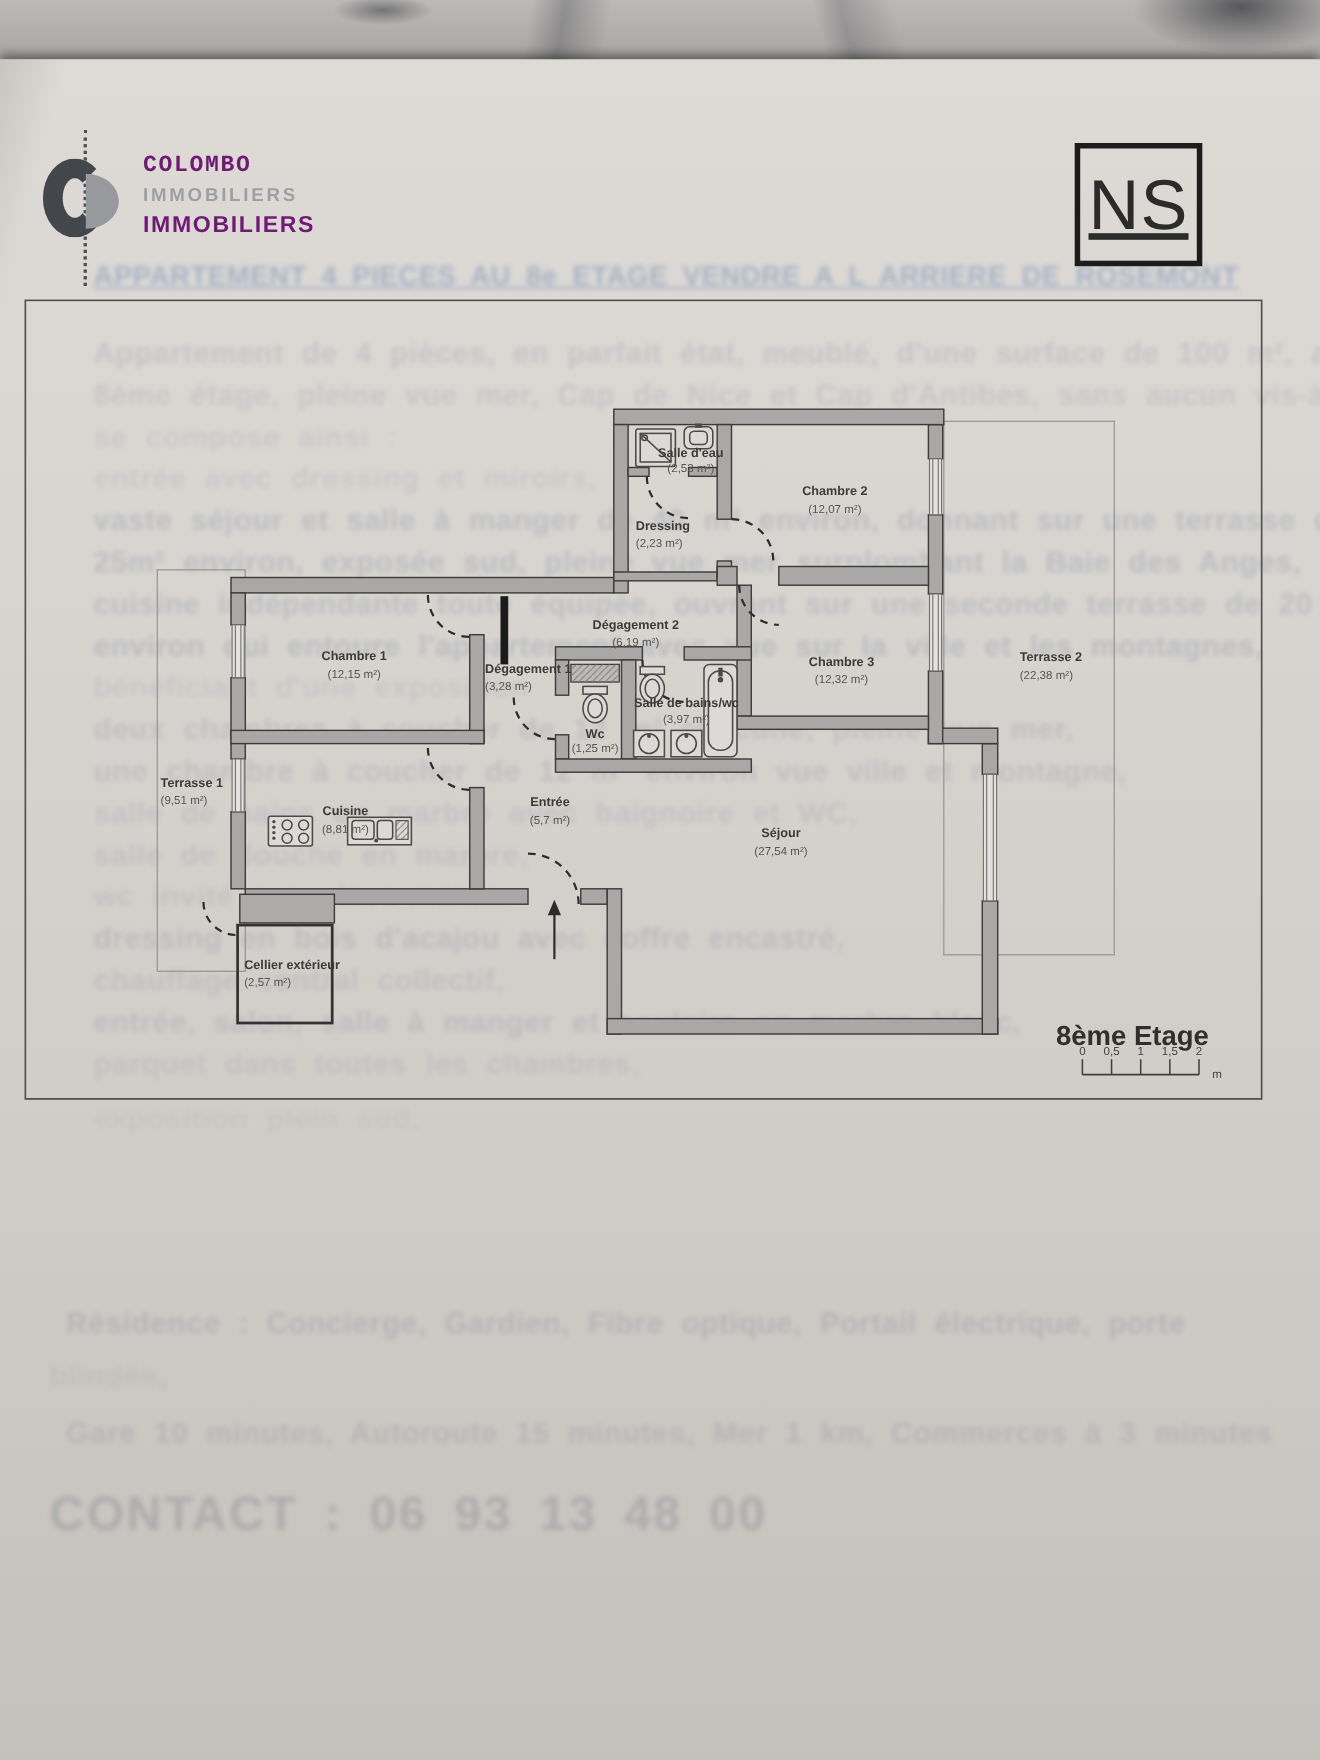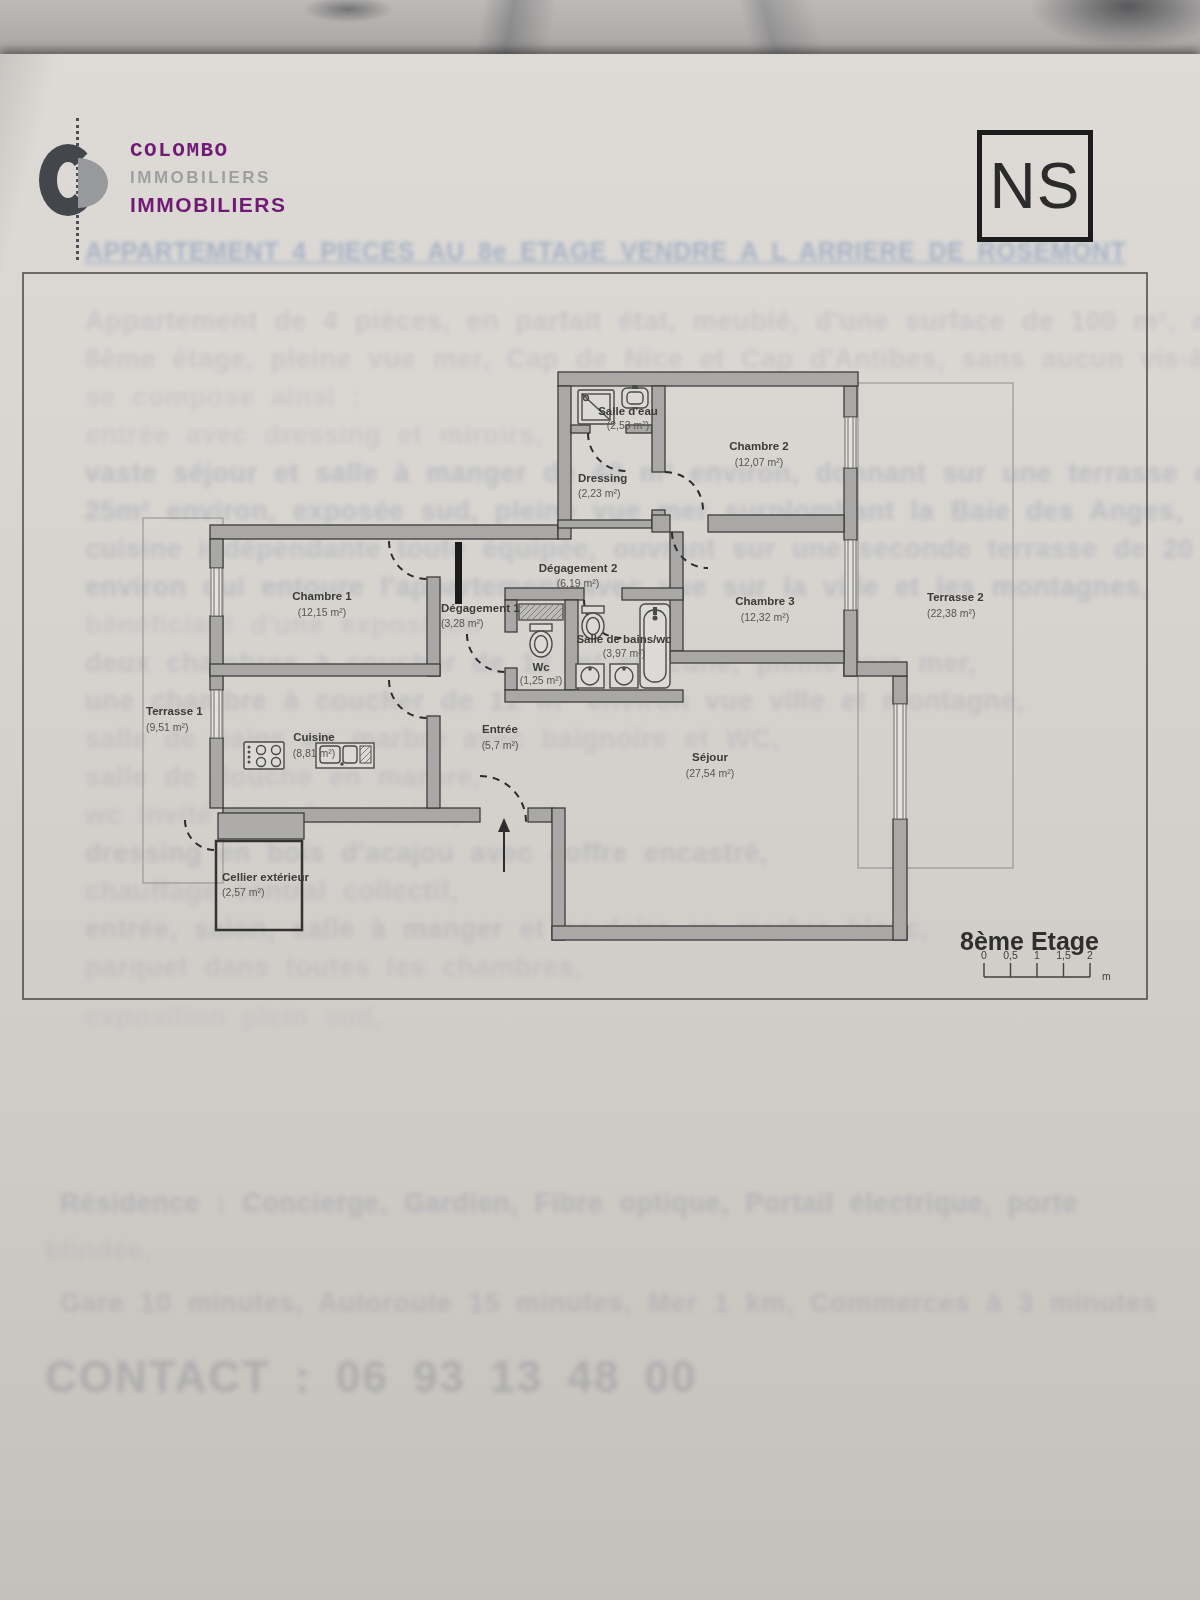--- a/index.html
+++ b/index.html
@@ -34,21 +34,21 @@
   .logo-half{position:absolute;left:48px;top:46px;width:30px;height:50px;background:#97999c;
     border-radius:0 100% 100% 0 / 0 50% 50% 0;}
   .brand{position:absolute;left:100px;top:28px;line-height:1;}
   .brand div{margin:0 0 8px 0;font-weight:bold;}
   .brand .b1{font-size:21px;letter-spacing:1.5px;color:#701a75;font-family:Liberation Mono, monospace;}
   .brand .b2{font-size:17px;letter-spacing:2.5px;color:#9da0a3;}
   .brand .b3{font-size:21px;letter-spacing:1.5px;color:#701a75;}
   
   #ns-box{position:absolute;left:977px;top:130px;width:106px;height:102px;
     border:5px solid #1c1c1c;display:flex;align-items:center;justify-content:center;
-    font-size:64px;font-weight:500;color:#2b2b2b;letter-spacing:1px;}
+    font-size:64px;font-weight:500;color:#2b2b2b;letter-spacing:1px;text-decoration:underline;}
   
   #ghost-title{
     position:absolute;left:85px;top:237px;width:960px;white-space:nowrap;
     font-size:25px;font-weight:bold;letter-spacing:.5px;word-spacing:6px;
     color:#5d7bae;opacity:.40;filter:blur(2.2px);text-decoration:underline;
   }
   .ghost-line{
     position:absolute;white-space:nowrap;font-weight:bold;
     letter-spacing:.6px;word-spacing:8px;color:#7f8aa0;filter:blur(2.4px);
   }

